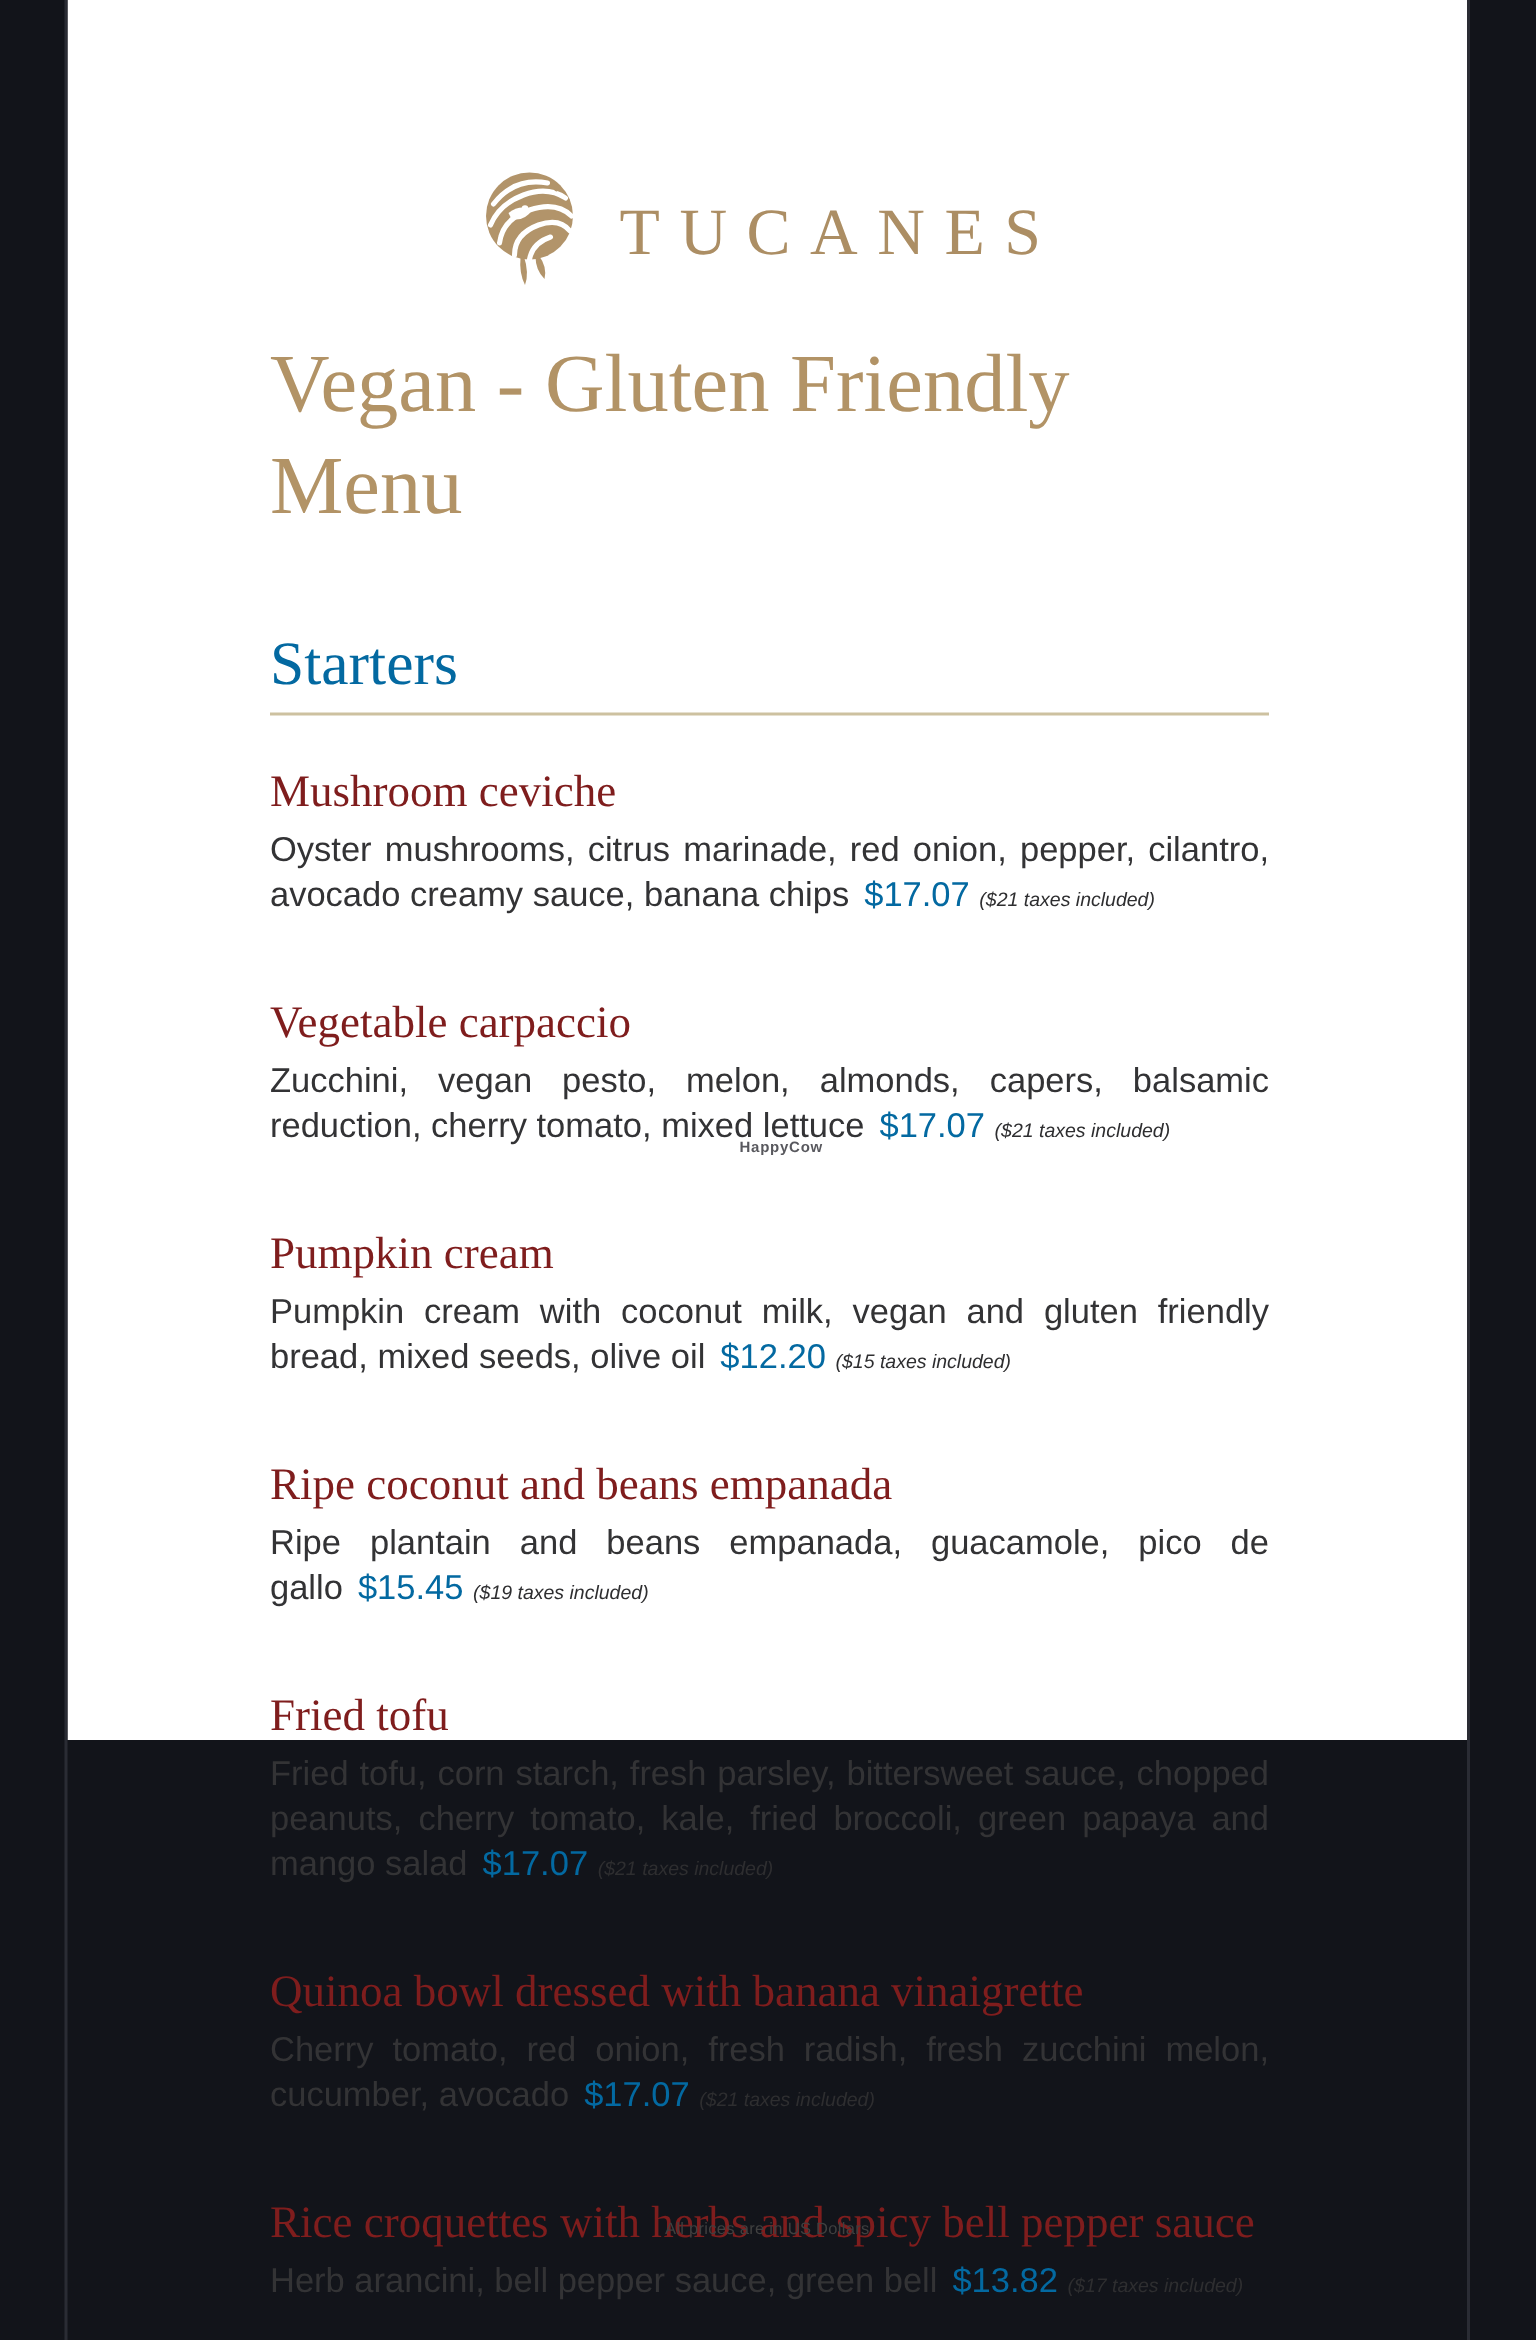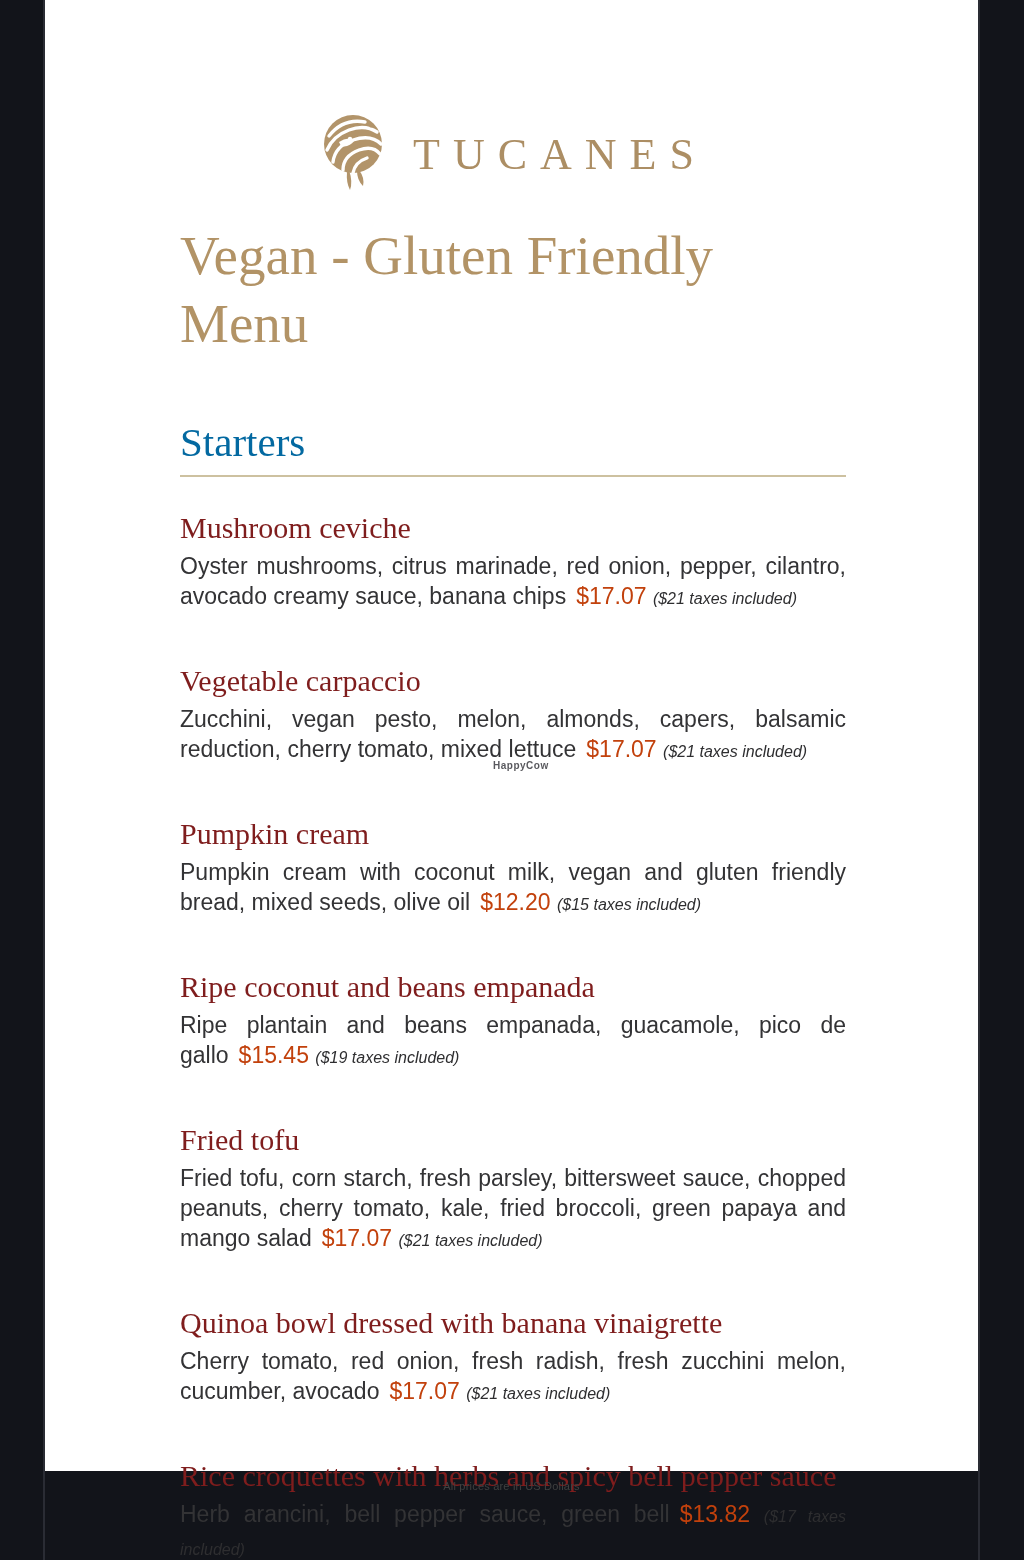--- a/index.html
+++ b/index.html
@@ -8,21 +8,21 @@
     background:#12141a;
     font-family:"Liberation Sans",sans-serif;
     position:relative;
     overflow:hidden;
   }
   .frame-bar{position:absolute;top:0;bottom:0;background:#12141a;z-index:2;}
   .frame-bar.left{left:0;width:43px;border-right:2px solid #2a2c34;}
   .frame-bar.right{right:0;width:44px;border-left:2px solid #2a2c34;}
   .page{
     position:absolute;left:43px;top:0;
-    width:937px;height:1471px;
+    width:937px;height:1160px;
     background:#ffffff;
     box-sizing:border-box;
   }
   .content{margin:0 134px 0 137px;position:relative;}
   
   .brand{
     margin-top:112px;
     display:flex;align-items:center;justify-content:center;
     height:80px;
   }
@@ -57,23 +57,23 @@
     font-family:"Liberation Serif",serif;
     font-size:30px;line-height:37px;
     color:#7f1d1d;font-weight:400;
   }
   .item-desc{
     margin-top:5px;
     font-size:23px;line-height:30px;
     color:#333335;
     text-align:justify;
   }
-  .item-price{color:#c2410c;padding-left:10px;white-space:nowrap;}
+  .item-price{color:#0369a1;padding-left:10px;white-space:nowrap;}
   .item-tax{
-    font-style:italic;font-size:16px;color:#2e2e30;
+    font-style:italic;font-size:13px;color:#2e2e30;
   }
   
   .watermark{
     position:absolute;left:450px;top:760px;
     font-size:10px;font-weight:bold;letter-spacing:.5px;
     color:#3c3c42;opacity:.85;z-index:3;
   }
   
   .footer-note{
     position:absolute;left:0;right:0;top:1480px;

